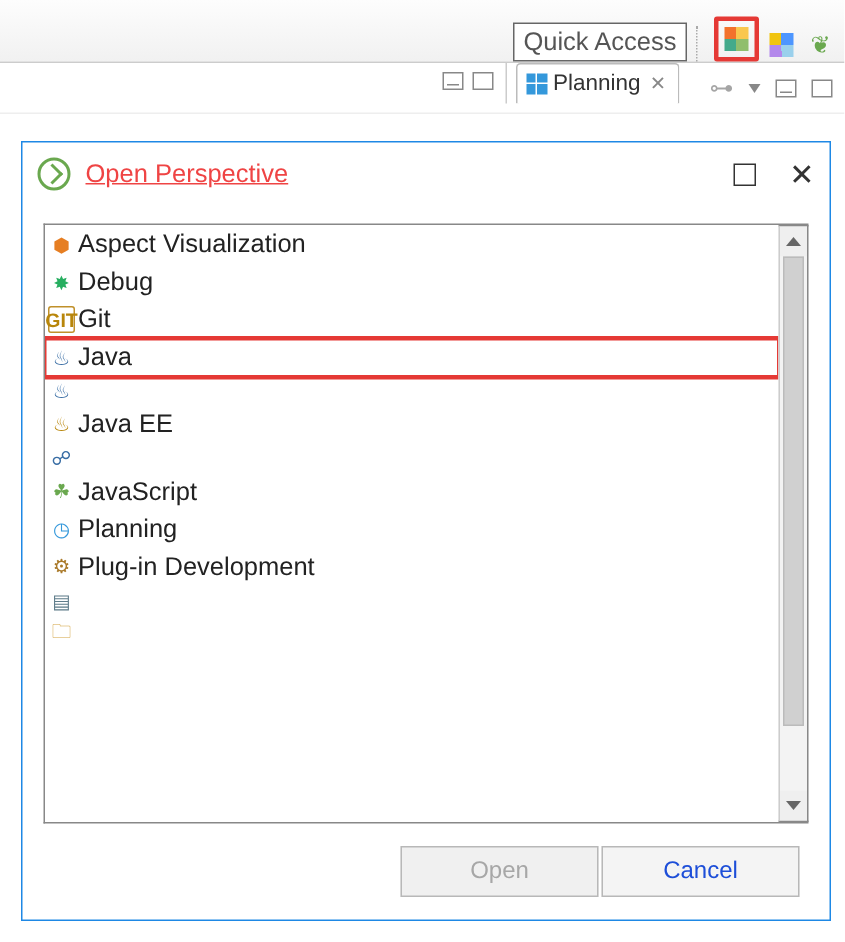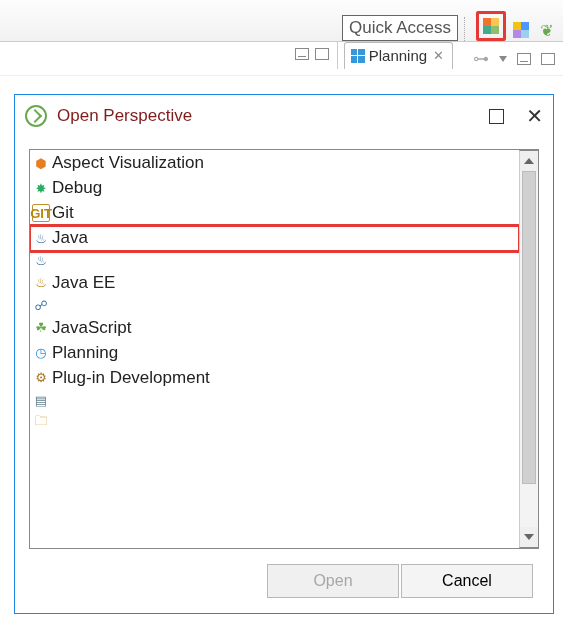--- a/index.html
+++ b/index.html
@@ -67,21 +67,21 @@
     position:absolute; left:14px; top:94px; width:540px; height:520px;
     border:1px solid #1e88e5;
     background:#fff;
     display:flex;flex-direction:column;
   }
   .titlebar{
     height:42px;display:flex;align-items:center;padding:0 10px;gap:10px;
   }
   .titleicon{width:22px;height:22px;border:2px solid #6aa84f;border-radius:50%;position:relative;}
   .titleicon::after{content:"";position:absolute;width:8px;height:8px;border:2px solid #6aa84f;border-left:none;border-top:none;transform:rotate(-45deg);left:3px;top:4px;}
-  .titletxt{font-size:17px;color:#7f1d1d;flex:1;}
+  .titletxt{font-size:17px;color:#ef4444;flex:1;text-decoration:underline;}
   .wincontrols{display:flex;gap:22px;align-items:center;}
   .winmax{width:15px;height:15px;border:1.5px solid #333;}
   .winclose{font-size:20px;color:#333;cursor:pointer;}
 
   .dialog-body{flex:1;padding:12px 14px 0 14px;display:flex;}
   .listwrap{flex:1;border:1px solid #888;border-right:none;display:flex;}
   .list{flex:1;overflow:hidden;padding:1px 0;}
   .item{
     display:flex;align-items:center;gap:2px;
     font-size:17px;color:#222;
@@ -111,21 +111,21 @@
   .sb-btn.down .arr{border-top:6px solid #666;}
   .sb-track{flex:1;background:#f3f3f3;position:relative;}
   .sb-thumb{position:absolute;left:2px;right:2px;top:0;height:88%;background:#d0d0d0;border:1px solid #bbb;}
 
   .buttonbar{
     height:64px;display:flex;justify-content:flex-end;align-items:center;gap:2px;padding:0 20px;
   }
   .btn{
     width:132px;height:34px;
     border:1px solid #b8b8b8;background:#f4f4f4;
-    font-size:16px;color:#000000;cursor:pointer;
+    font-size:16px;color:#1d4ed8;cursor:pointer;
   }
   .btn.disabled{color:#a7a7a7;background:#f0f0f0;}
 </style>
 </head>
 <body>
 
 <div class="topbar">
   <div class="quick-access">Quick Access</div>
   <div class="tb-sep"></div>
   <div class="highlight-red-small">

